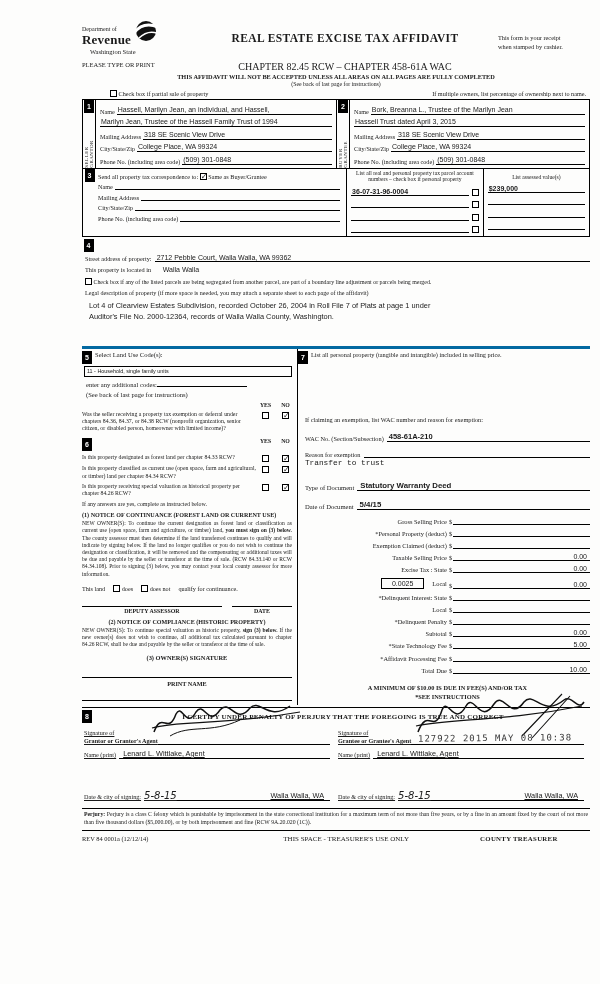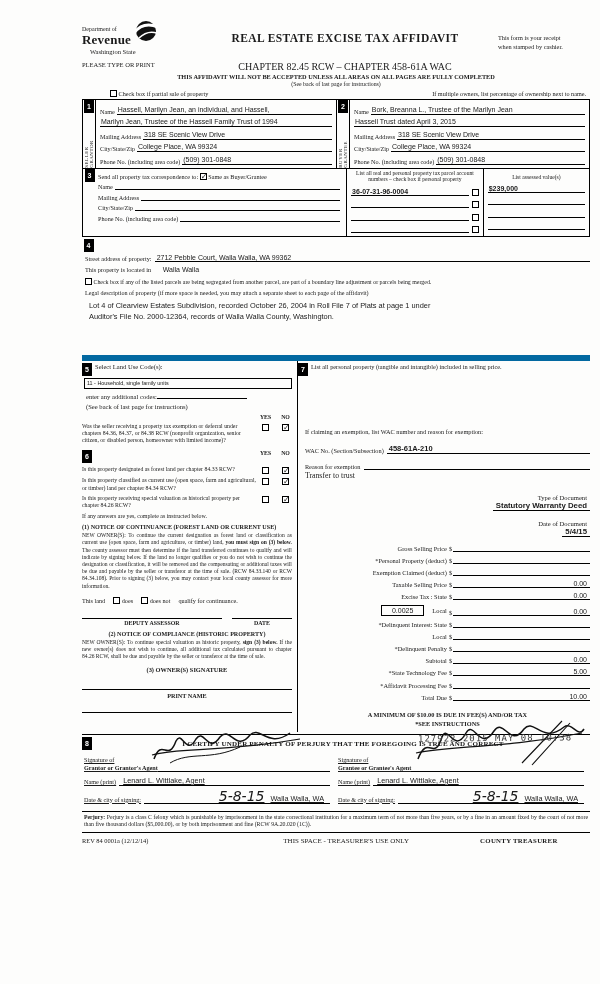--- a/index.html
+++ b/index.html
@@ -66,21 +66,21 @@
   .sec4 .content { flex:1; padding-left:3px; }
   .s4line { font-size:6.3px; margin-top:2px; display:flex; align-items:flex-end; }
   .s4line .val { font-family:"Liberation Sans",sans-serif; font-size:7px; border-bottom:1px solid #000; padding:0 2px; }
   .located { font-size:6.3px; margin-top:4px; }
   .located .val { font-family:"Liberation Sans",sans-serif; font-size:7px; margin-left:10px; }
   .segline { font-size:5.9px; margin-top:5px; }
   .legal-label { font-size:6.1px; margin-top:5px; }
   .legal-text { font-family:"Liberation Sans",sans-serif; font-size:7.4px; margin:5px 0 0 4px; line-height:1.45; }
 
   
-  .twocol { display:flex; border-top:6px solid #0369a1; margin-top:32px; }
+  .twocol { display:flex; border-top:3px solid #0369a1; margin-top:23px; }
   .lcol { width:42.5%; border-right:1px solid #000; padding:2px 5px 4px 0; }
   .rcol { flex:1; padding:2px 0 4px 7px; }
   .sechead { display:flex; gap:3px; align-items:flex-start; }
   .landuse-box { border:1px solid #000; font-family:"Liberation Sans",sans-serif; font-size:5.4px;
                  padding:1.5px 2px; margin:2px 0 0 2px; }
   .small-label { font-size:6.6px; }
   .tiny { font-size:5.9px; }
   .yn-head { display:flex; justify-content:flex-end; gap:10px; font-size:5.8px; font-weight:bold; margin-top:4px; padding-right:2px; }
   .qrow { display:flex; align-items:flex-start; margin-top:3px; }
   .qrow .qtxt { flex:1; font-size:5.8px; line-height:1.25; padding-right:4px; }
@@ -94,22 +94,22 @@
   .sig3 { text-align:center; font-size:6.4px; font-weight:bold; margin-top:6px; }
   .pn-line { border-top:1px solid #000; margin-top:16px; }
   .pn-label { text-align:center; font-size:6.2px; font-weight:bold; margin-top:2px; }
 
   
   .pp-label { flex:1; font-size:6.3px; line-height:1.35; }
   .exnote { font-size:6.3px; margin-top:52px; }
   .wacline { font-size:6.3px; margin-top:9px; display:flex; align-items:flex-end; }
   .wacline .val { font-family:"Liberation Sans",sans-serif; font-size:7.5px; border-bottom:1px solid #000;
                   flex:1; padding:0 2px; font-weight:bold; }
-  .reason-val { font-family:Liberation Serif, serif; font-size:7.8px; margin-top:1px; }
-  .docline { font-size:6.6px; display:flex; align-items:flex-end; margin-top:9px;flex-direction:column; }
+  .reason-val { font-family:Liberation Mono, monospace; font-size:7.8px; margin-top:1px; }
+  .docline { font-size:6.6px; display:flex; align-items:flex-end; margin-top:9px; }
   .docline .val { font-family:"Liberation Sans",sans-serif; font-size:7.8px; border-bottom:1px solid #000;
                   flex:1; padding:0 3px; font-weight:bold;}
   .finrows { margin-top:7px; }
   .finrow { display:flex; align-items:flex-end; margin-top:4.2px; font-size:6.4px; }
   .finlab { width:142px; text-align:right; white-space:nowrap; }
   .findollar { padding:0 1px 0 2px; }
   .finval { flex:1; border-bottom:1px solid #000; text-align:right; font-family:"Liberation Sans",sans-serif;
             font-size:7px; padding-right:3px; min-height:8px; }
   .ratebox { border:1px solid #000; font-family:"Liberation Sans",sans-serif; font-size:7px;
              padding:1px 10px; margin-right:8px; }
@@ -120,22 +120,22 @@
   .sec8 { border-top:1px solid #000; margin-top:2px; position:relative; padding-bottom:4px; }
   .certline { display:flex; align-items:center; gap:4px; padding-top:2px; }
   .certtxt { flex:1; text-align:center; font-size:7px; font-weight:bold; letter-spacing:.2px; }
   .sigcols { display:flex; margin-top:2px; }
   .sigcol { width:50%; padding:0 6px 0 2px;text-decoration:underline; }
   .sigrow { display:flex; align-items:flex-end; font-size:6.2px; margin-top:4px; }
   .sigrow .lab2 { line-height:1.25; }
   .sigrow .sline { flex:1; border-bottom:1px solid #000; min-height:9px; }
   .sigrow .pval { border-bottom:1px solid #000; flex:1; font-family:"Liberation Sans",sans-serif;
                   font-size:7.3px; padding:0 4px; }
-  .sigrow .dval { border-bottom:1px solid #000; flex:1; text-align:right; font-style:italic;
-                  font-size:14px; font-family:"DejaVu Sans",sans-serif; line-height:.9; }
+  .sigrow .dval { border-bottom:1px solid #000; flex:1; text-align:left; font-style:italic;
+                  font-size:10px; font-family:"DejaVu Sans",sans-serif; line-height:.9;margin-top:28px; }
   .sigrow .cityval { font-family:"Liberation Sans",sans-serif; font-size:7.3px; border-bottom:1px solid #000;
                      padding:0 6px; }
   .sigsvg { position:absolute; pointer-events:none; }
 
   
   .perjury { border-top:1px solid #000; border-bottom:1px solid #000; font-size:5.8px;
              line-height:1.35; padding:2px 2px 3px 2px; margin-top:3px; text-align:justify; }
   .footrow { display:flex; align-items:flex-start; margin-top:4px; font-size:6.4px; }
   .footrow .rev { width:32%; }
   .footrow .space { width:40%; text-align:center; font-size:7px; }

